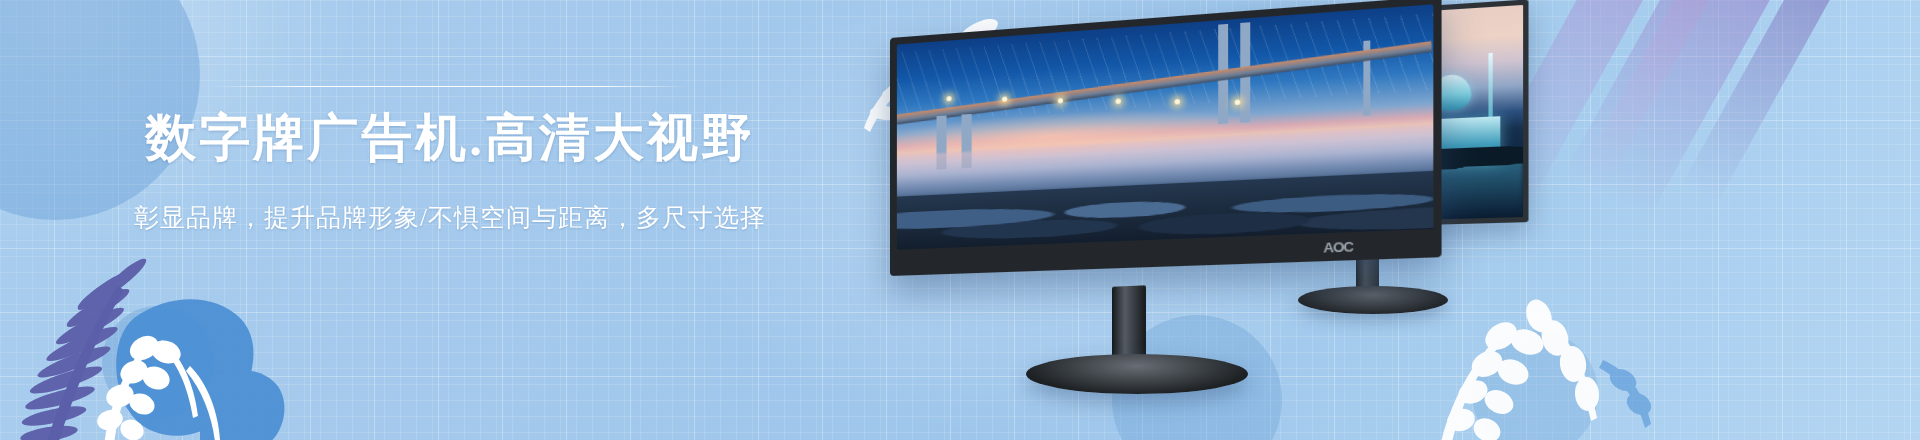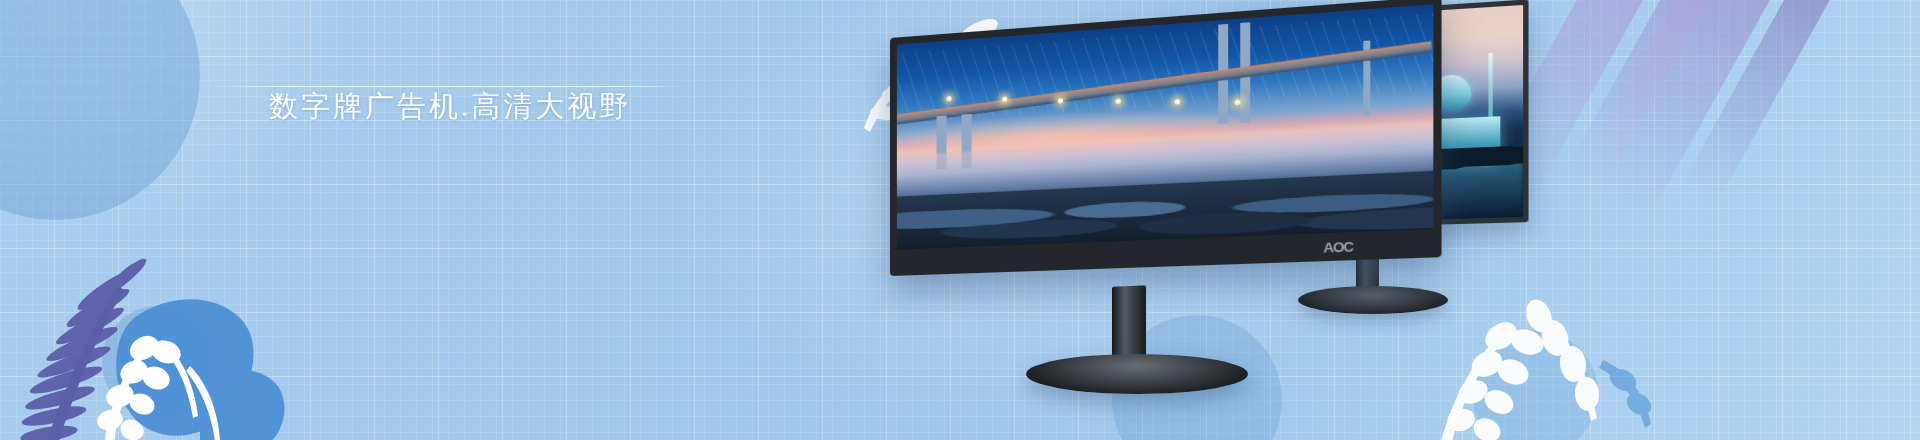--- a/index.html
+++ b/index.html
@@ -87,27 +87,28 @@
            drop-shadow(10px 13px 6px rgba(80,120,172,.45));
   }
   .headline .gap{ display:inline-block; width:26px; }
 
   .divider{
     width:470px; height:1px; margin:24px 0 0 0;
     background:linear-gradient(to right, rgba(255,255,255,.05), rgba(255,255,255,.95) 18%, rgba(255,255,255,.95) 82%, rgba(255,255,255,.05));
   }
 
   .subtitle{
-    margin-top:0;
+    margin-top:17px;
     font-family:"Liberation Serif","DejaVu Serif",serif;
-    font-size:29px;
+    font-size:51px;
     letter-spacing:3px;
     color:#ffffff;
     white-space:nowrap;
     text-shadow:0 1px 3px rgba(70,110,160,.35);
+    font-weight:bold;
   }
 
   .tagline{
     margin-top:28px;
     font-family:"Liberation Serif","DejaVu Serif",serif;
     font-size:25px;
     letter-spacing:1px;
     color:#ffffff;
     white-space:nowrap;
     text-shadow:0 1px 2px rgba(70,110,160,.30);
@@ -334,20 +335,21 @@
       <ellipse cx="212" cy="152" rx="13" ry="10" transform="rotate(34 212 152)"></ellipse>
     </g>
   </svg>
 
   <div class="copy">
 
     <div class="divider"></div>
 
     <div class="subtitle">数字牌广告机.高清大视野</div>
 
+    <div class="tagline">彰显品牌，提升品牌形象/不惧空间与距离，多尺寸选择</div>
   </div>
 
   <div class="monitors">
 
     <div class="mon mon2">
       <div class="panel">
         <div class="screen sc-mosque">
           <div class="refl"></div>
           <div class="dome" style="left:44%;top:20%;width:22%;height:26%;"></div>
           <div class="dome" style="left:24%;top:30%;width:15%;height:18%;"></div>

